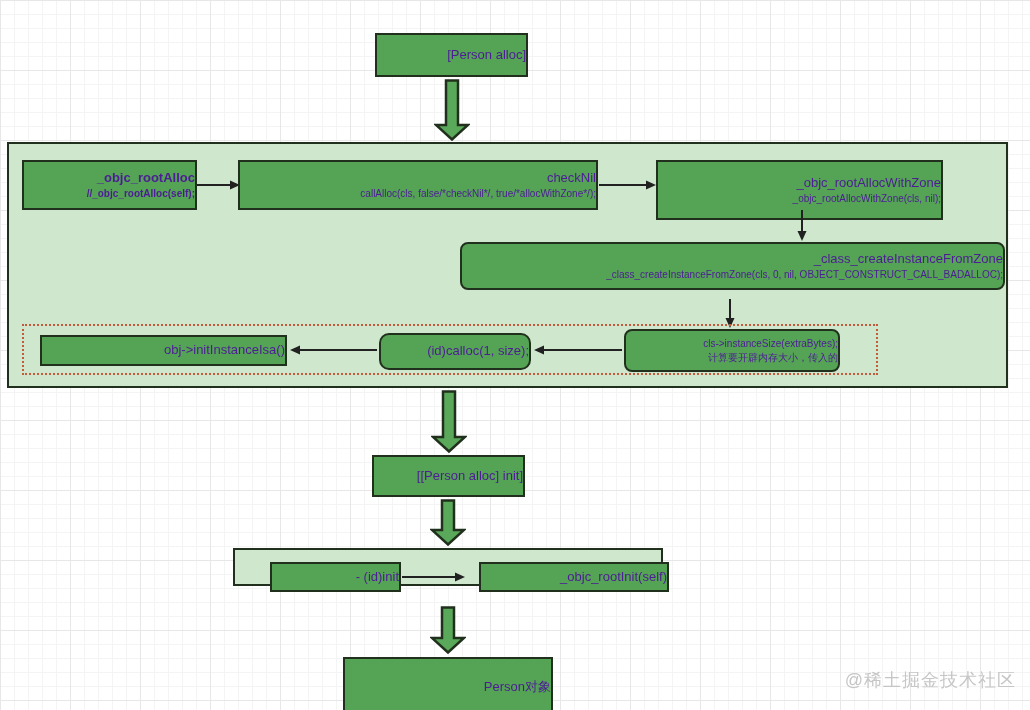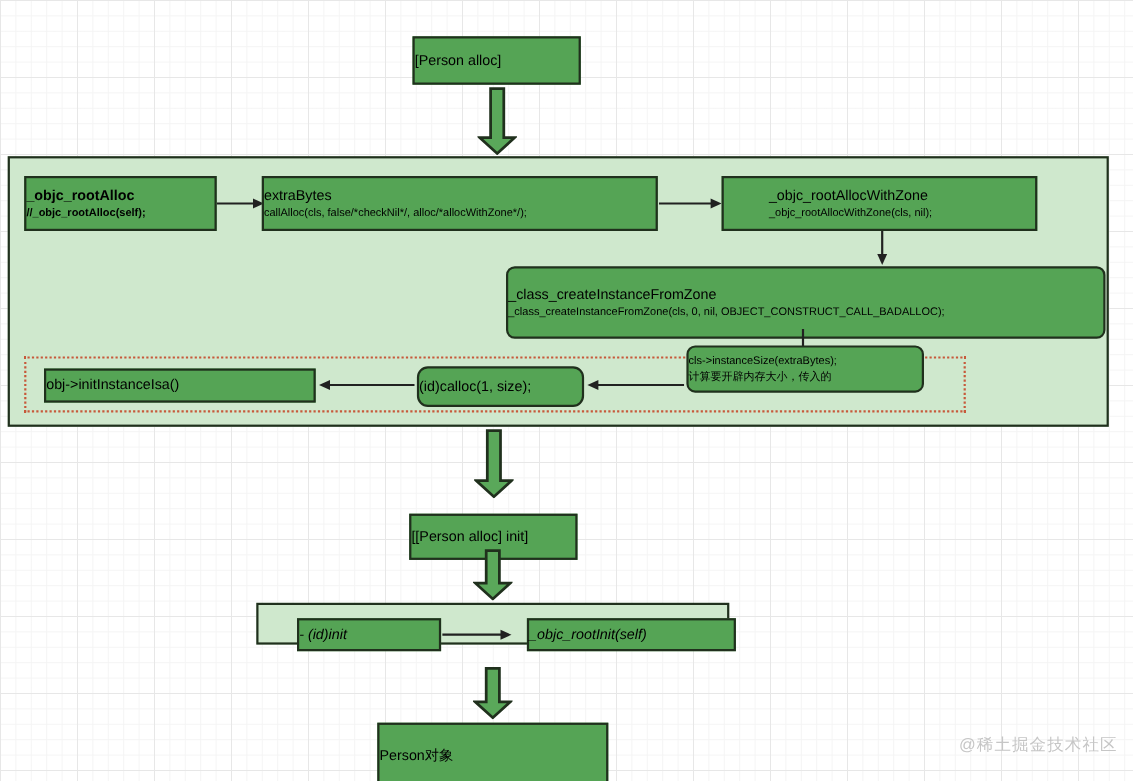--- a/index.html
+++ b/index.html
@@ -19,24 +19,24 @@
     background-size: 70px 70px, 70px 70px, 14px 14px, 14px 14px;
   }
 
   .box {
     position: absolute;
     box-sizing: border-box;
     background: #55a455;
     border: 2.5px solid #20301d;
     display: flex;
     flex-direction: column;
-    align-items: flex-start;
+    align-items: flex-end;
     justify-content: center;
     text-align: center;
-    color: #000000;
+    color: #4c1d95;
     font-size: 13px;
     line-height: 1.4;
     white-space: nowrap;
   }
   .box .code { font-size: 10px; }
   .rounded { border-radius: 8px; }
 
   .container {
     position: absolute;
     box-sizing: border-box;
@@ -49,21 +49,21 @@
     box-sizing: border-box;
     border: 2px dotted #c7593b;
   }
 
   .arr { position: absolute; display: block; }
 
   #watermark {
     position: absolute;
     right: 14px;
     top: 668px;
-    font-size: 15px;
+    font-size: 18px;
     color: #c6c6c6;
     letter-spacing: 1px;
   }
 </style>
 </head>
 <body>
 
 <div id="stage">
 
   <div class="box" style="left:375px; top:33px; width:153px; height:44px;">
@@ -80,52 +80,52 @@
       <span>_objc_rootAlloc</span>
       <span class="code">//_objc_rootAlloc(self);</span>
     </div>
 
     <svg class="arr" style="left:188px; top:35px;" width="44" height="12">
       <line x1="0" y1="6" x2="34" y2="6" stroke="#212121" stroke-width="2"></line>
       <polygon points="43,6 33,1.5 33,10.5" fill="#212121"></polygon>
     </svg>
 
     <div class="box" style="left:229px; top:16px; width:360px; height:50px;">
-      <span>extraBytes</span>
-      <span class="code">callAlloc(cls, false/*checkNil*/, alloc/*allocWithZone*/);</span>
+      <span>checkNil</span>
+      <span class="code">callAlloc(cls, false/*checkNil*/, true/*allocWithZone*/);</span>
     </div>
 
     <svg class="arr" style="left:590px; top:35px;" width="58" height="12">
       <line x1="0" y1="6" x2="48" y2="6" stroke="#212121" stroke-width="2"></line>
       <polygon points="57,6 47,1.5 47,10.5" fill="#212121"></polygon>
     </svg>
 
-    <div class="box" style="left:647px; top:16px; width:287px; height:50px;padding-left:41px;">
+    <div class="box" style="left:647px; top:16px; width:287px; height:60px;padding-left:41px;">
       <span>_objc_rootAllocWithZone</span>
       <span class="code">_objc_rootAllocWithZone(cls, nil);</span>
     </div>
 
     <svg class="arr" style="left:787px; top:66px;" width="12" height="32">
       <line x1="6" y1="0" x2="6" y2="23" stroke="#212121" stroke-width="2"></line>
       <polygon points="6,31 1.5,21 10.5,21" fill="#212121"></polygon>
     </svg>
 
-    <div class="box rounded" style="left:451px; top:98px; width:545px; height:66px;">
+    <div class="box rounded" style="left:451px; top:98px; width:545px; height:48px;">
       <span>_class_createInstanceFromZone</span>
       <span class="code">_class_createInstanceFromZone(cls, 0, nil, OBJECT_CONSTRUCT_CALL_BADALLOC);</span>
     </div>
 
     <svg class="arr" style="left:715px; top:155px;" width="12" height="30">
       <line x1="6" y1="0" x2="6" y2="21" stroke="#212121" stroke-width="2"></line>
       <polygon points="6,29 1.5,19 10.5,19" fill="#212121"></polygon>
     </svg>
 
     <div class="dotted" style="left:13px; top:180px; width:856px; height:51px;"></div>
 
-    <div class="box rounded" style="left:615px; top:170px; width:216px; height:43px;">
+    <div class="box rounded" style="left:615px; top:185px; width:216px; height:43px;">
       <span class="code">cls-&gt;instanceSize(extraBytes);</span>
       <span class="code">计算要开辟内存大小，传入的</span>
     </div>
 
     <svg class="arr" style="left:524px; top:200px;" width="89" height="12">
       <line x1="9" y1="6" x2="89" y2="6" stroke="#212121" stroke-width="2"></line>
       <polygon points="1,6 11,1.5 11,10.5" fill="#212121"></polygon>
     </svg>
 
     <div class="box rounded" style="left:370px; top:189px; width:152px; height:37px;border-radius:10px;">
@@ -139,29 +139,29 @@
 
     <div class="box" style="left:31px; top:191px; width:247px; height:31px;">
       <span>obj-&gt;initInstanceIsa()</span>
     </div>
   </div>
 
   <svg class="arr" style="left:431px; top:390px;" width="36" height="63" viewBox="0 0 36 63">
     <polygon points="12,1.5 24,1.5 24,47 34,47 18,61.5 2,47 12,47" fill="#5aa85a" stroke="#20301d" stroke-width="2.5"></polygon>
   </svg>
 
-  <div class="box" style="left:372px; top:455px; width:153px; height:42px;margin-top:12px;">
+  <div class="box" style="left:372px; top:455px; width:153px; height:42px;">
     <span>[[Person alloc] init]</span>
   </div>
 
   <svg class="arr" style="left:430px; top:499px;" width="36" height="47" viewBox="0 0 36 47">
     <polygon points="12,1.5 24,1.5 24,31 34,31 18,45.5 2,31 12,31" fill="#5aa85a" stroke="#20301d" stroke-width="2.5"></polygon>
   </svg>
 
-  <div class="container" style="left:233px; top:548px; width:430px; height:38px;font-style:italic;">
+  <div class="container" style="left:233px; top:548px; width:430px; height:38px;">
 
     <div class="box" style="left:35px; top:12px; width:131px; height:30px;">
       <span>- (id)init</span>
     </div>
 
     <svg class="arr" style="left:167px; top:21px;" width="64" height="12">
       <line x1="0" y1="6" x2="54" y2="6" stroke="#212121" stroke-width="2"></line>
       <polygon points="63,6 53,1.5 53,10.5" fill="#212121"></polygon>
     </svg>
 

